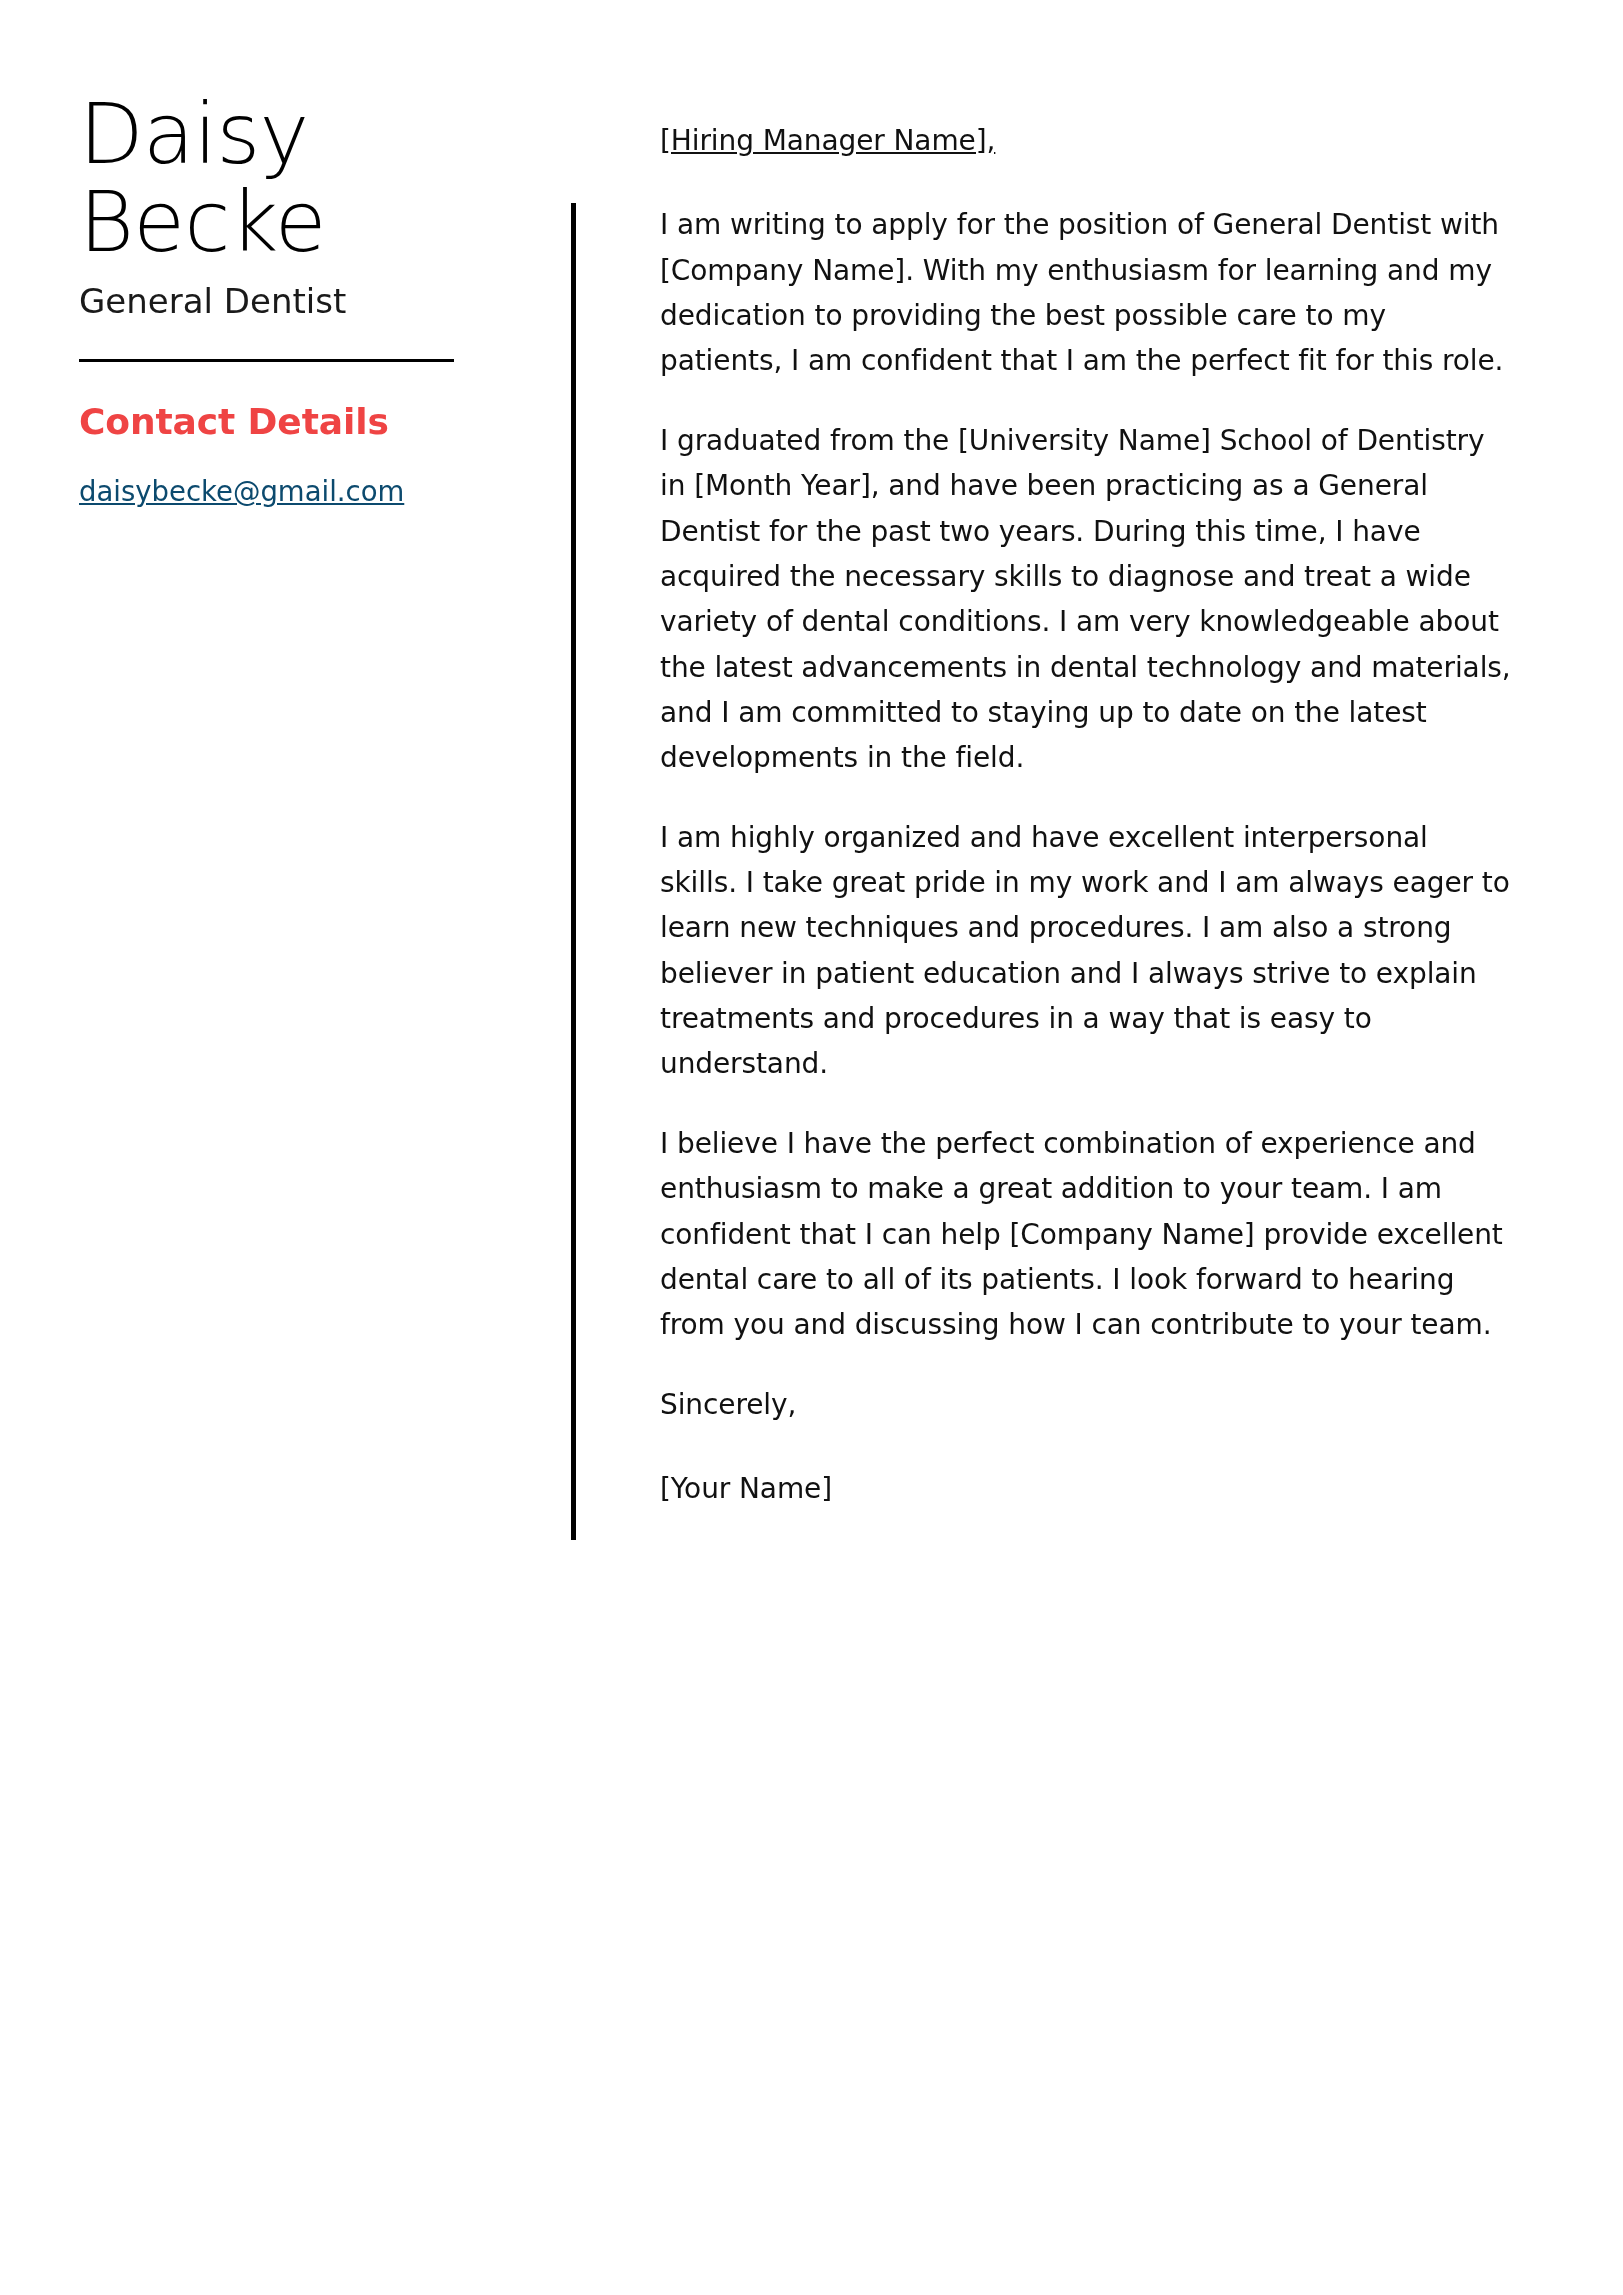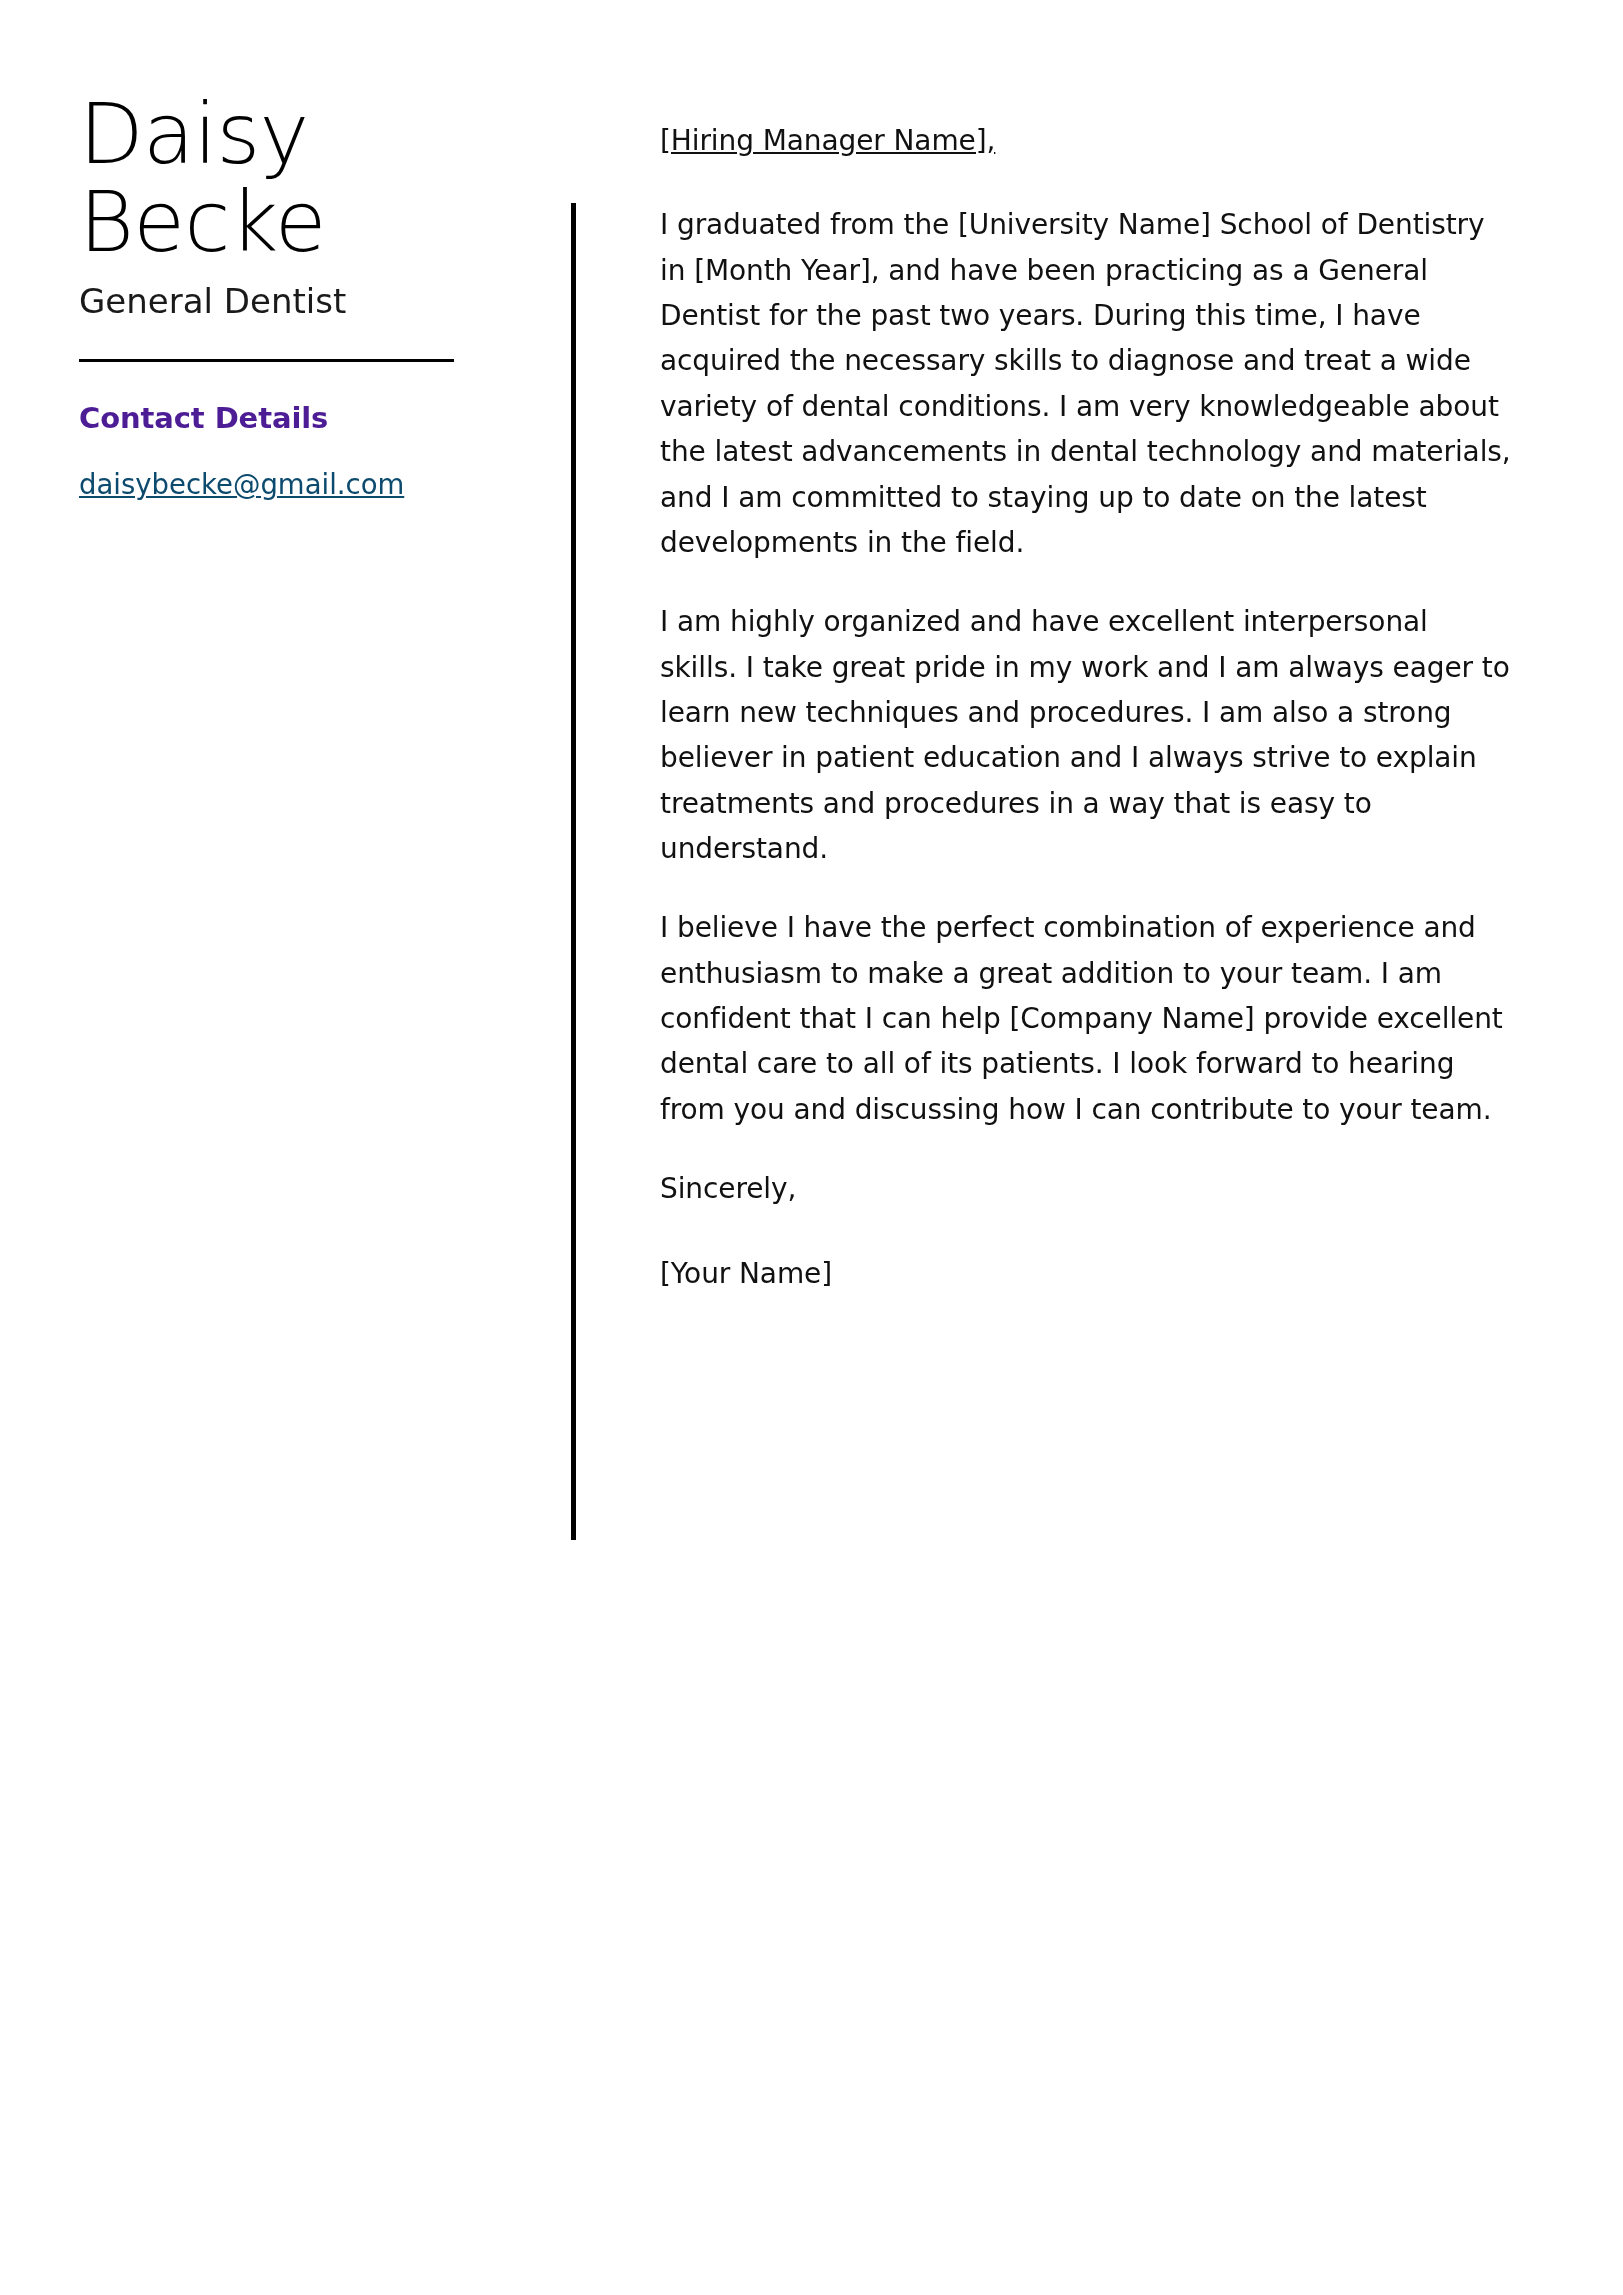--- a/index.html
+++ b/index.html
@@ -63,23 +63,23 @@
 
   .sidebar-rule {
     width: 375px;
     height: 3.3px;
     background: #000000;
     margin-top: 38px;
     margin-bottom: 39px;
   }
 
   .contact-heading {
-    font-size: 29px;
+    font-size: 36px;
     font-weight: 600;
-    color: #4c1d95;
+    color: #ef4444;
     margin-bottom: 29px;
     letter-spacing: -0.1px;
   }
 
   .contact-list {
     list-style: none;
     margin: 0;
     padding: 0;
   }
 
@@ -166,20 +166,21 @@
     </ul>
 
   </aside>
 
   <div class="divider"></div>
 
   <main class="letter">
 
     <p class="letter-paragraph salutation">[Hiring Manager Name],</p>
 
+    <p class="letter-paragraph">I am writing to apply for the position of General Dentist with [Company Name]. With my enthusiasm for learning and my dedication to providing the best possible care to my patients, I am confident that I am the perfect fit for this role.</p>
 
     <p class="letter-paragraph">I graduated from the [University Name] School of Dentistry in [Month Year], and have been practicing as a General Dentist for the past two years. During this time, I have acquired the necessary skills to diagnose and treat a wide variety of dental conditions. I am very knowledgeable about the latest advancements in dental technology and materials, and I am committed to staying up to date on the latest developments in the field.</p>
 
     <p class="letter-paragraph">I am highly organized and have excellent interpersonal skills. I take great pride in my work and I am always eager to learn new techniques and procedures. I am also a strong believer in patient education and I always strive to explain treatments and procedures in a way that is easy to understand.</p>
 
     <p class="letter-paragraph">I believe I have the perfect combination of experience and enthusiasm to make a great addition to your team. I am confident that I can help [Company Name] provide excellent dental care to all of its patients. I look forward to hearing from you and discussing how I can contribute to your team.</p>
 
     <p class="letter-paragraph closing">Sincerely,</p>
 
     <p class="letter-paragraph signature">[Your Name]</p>

